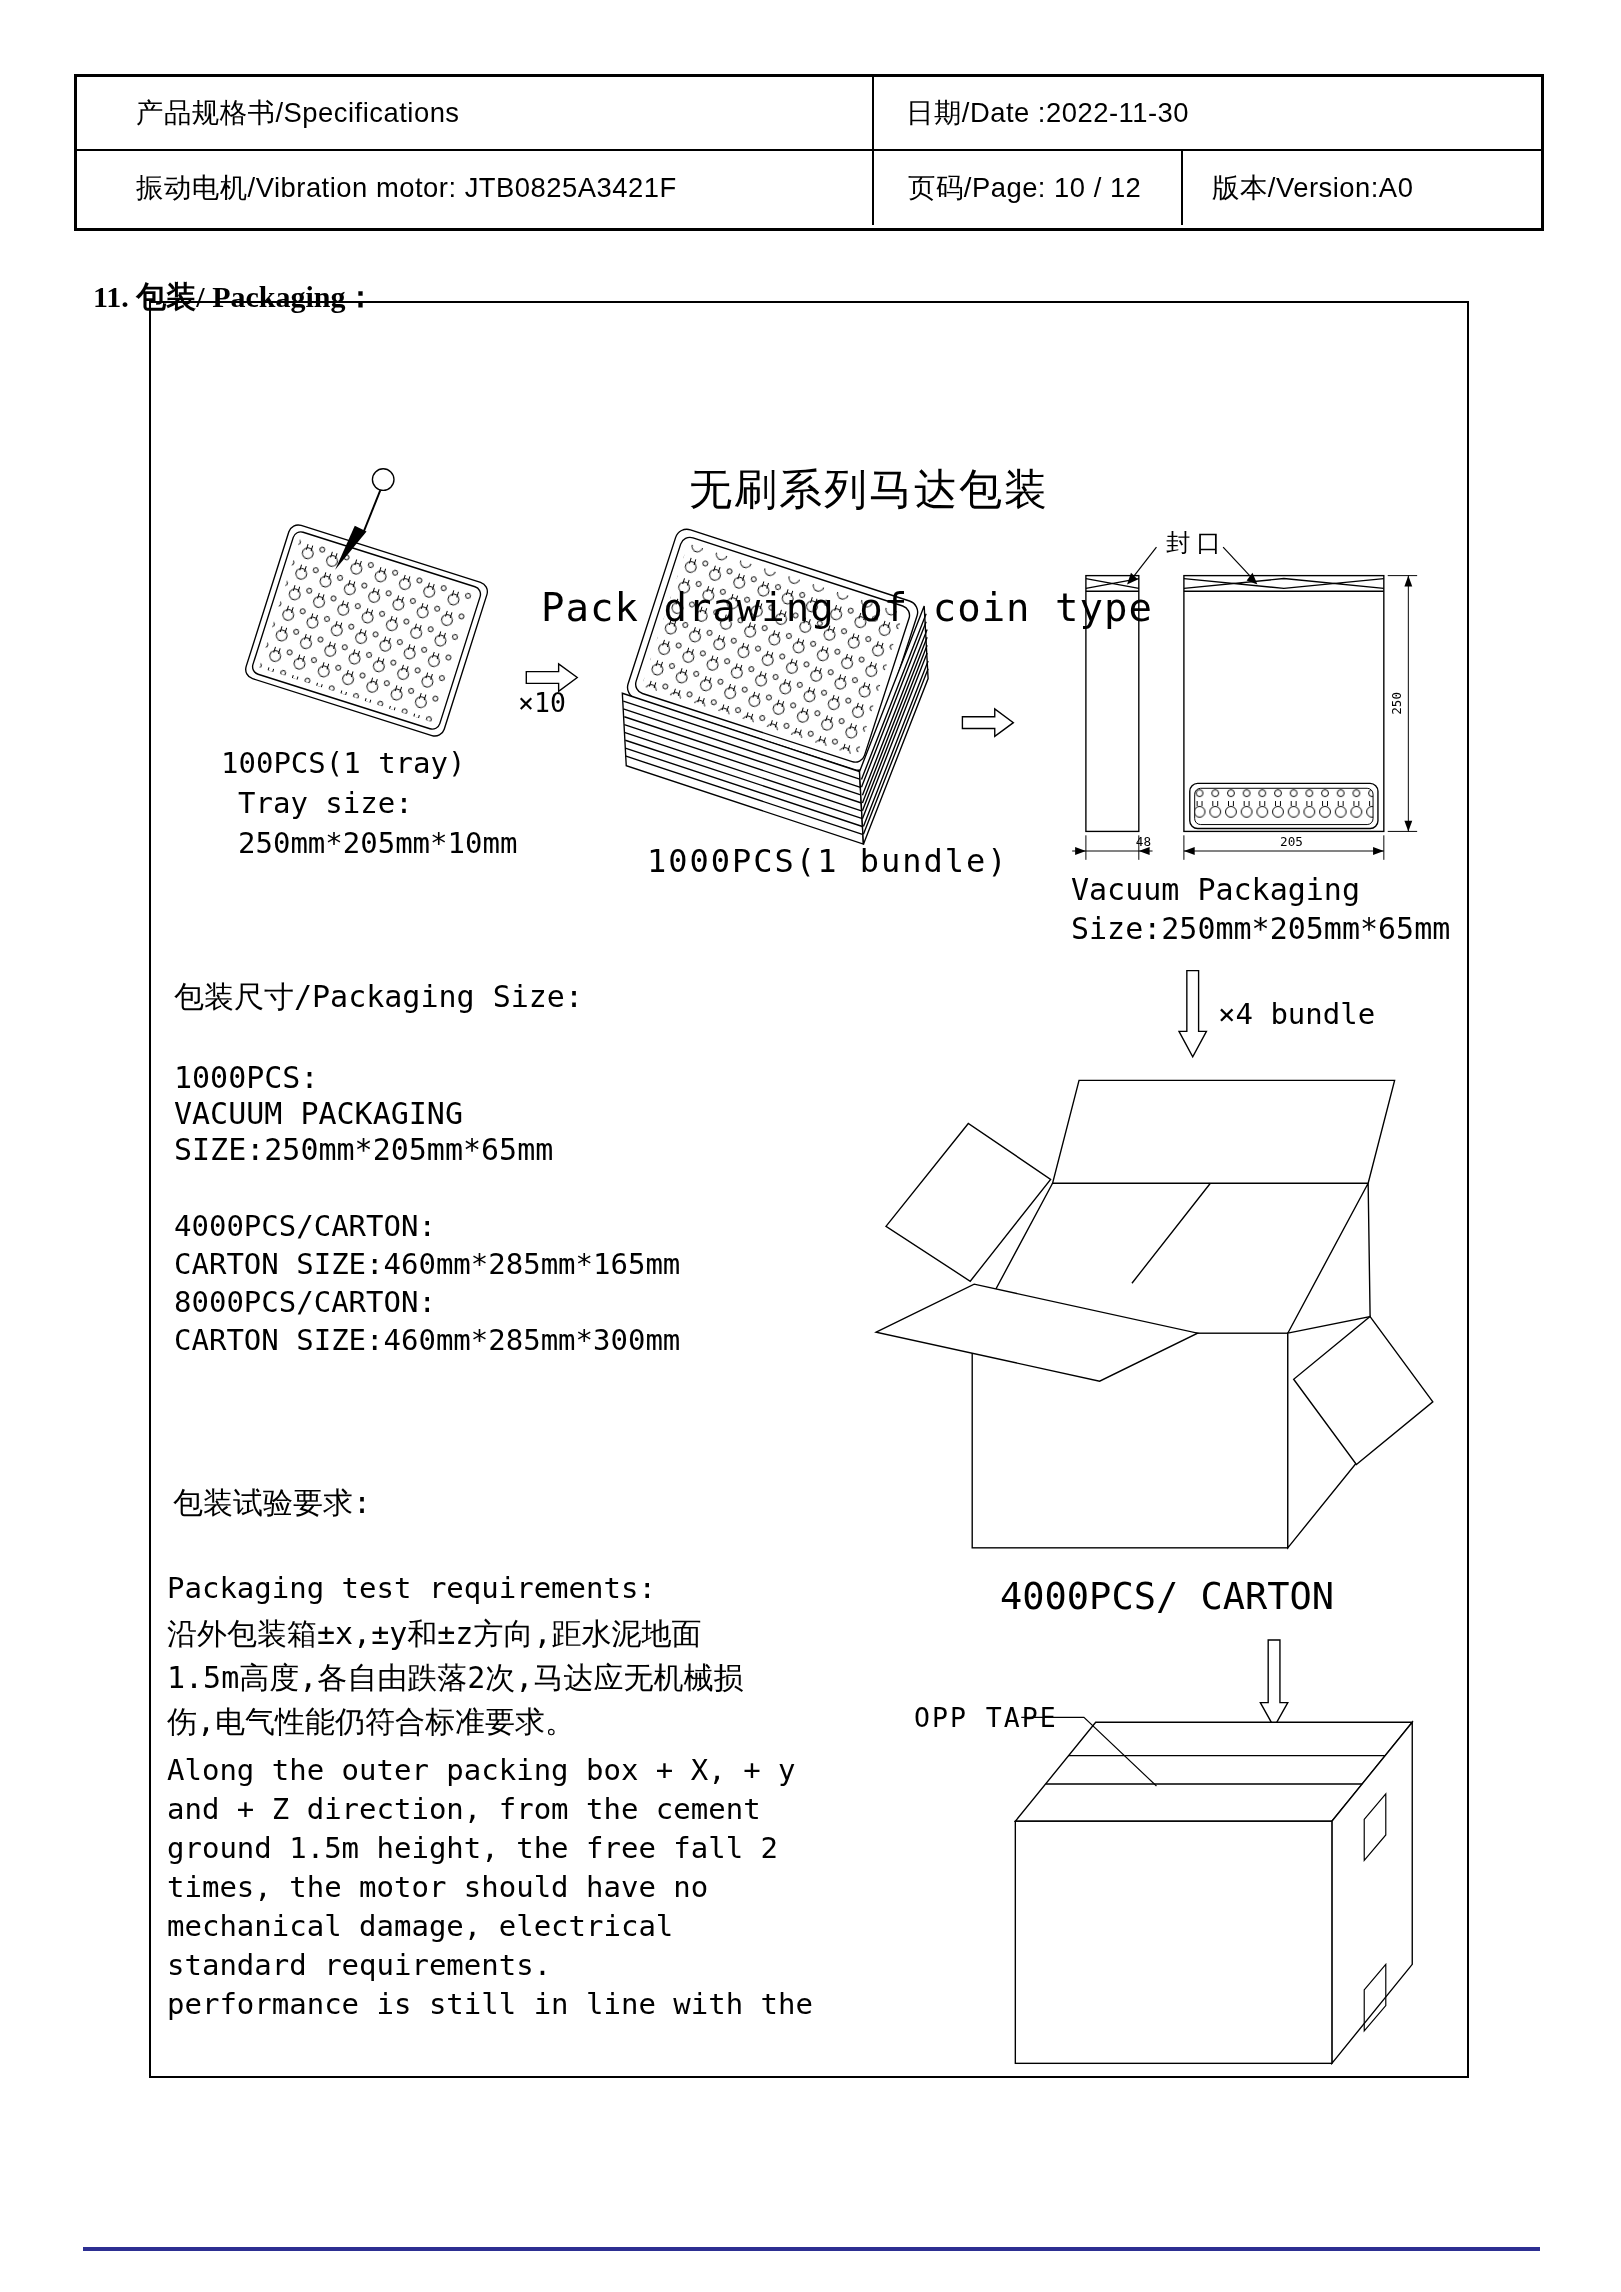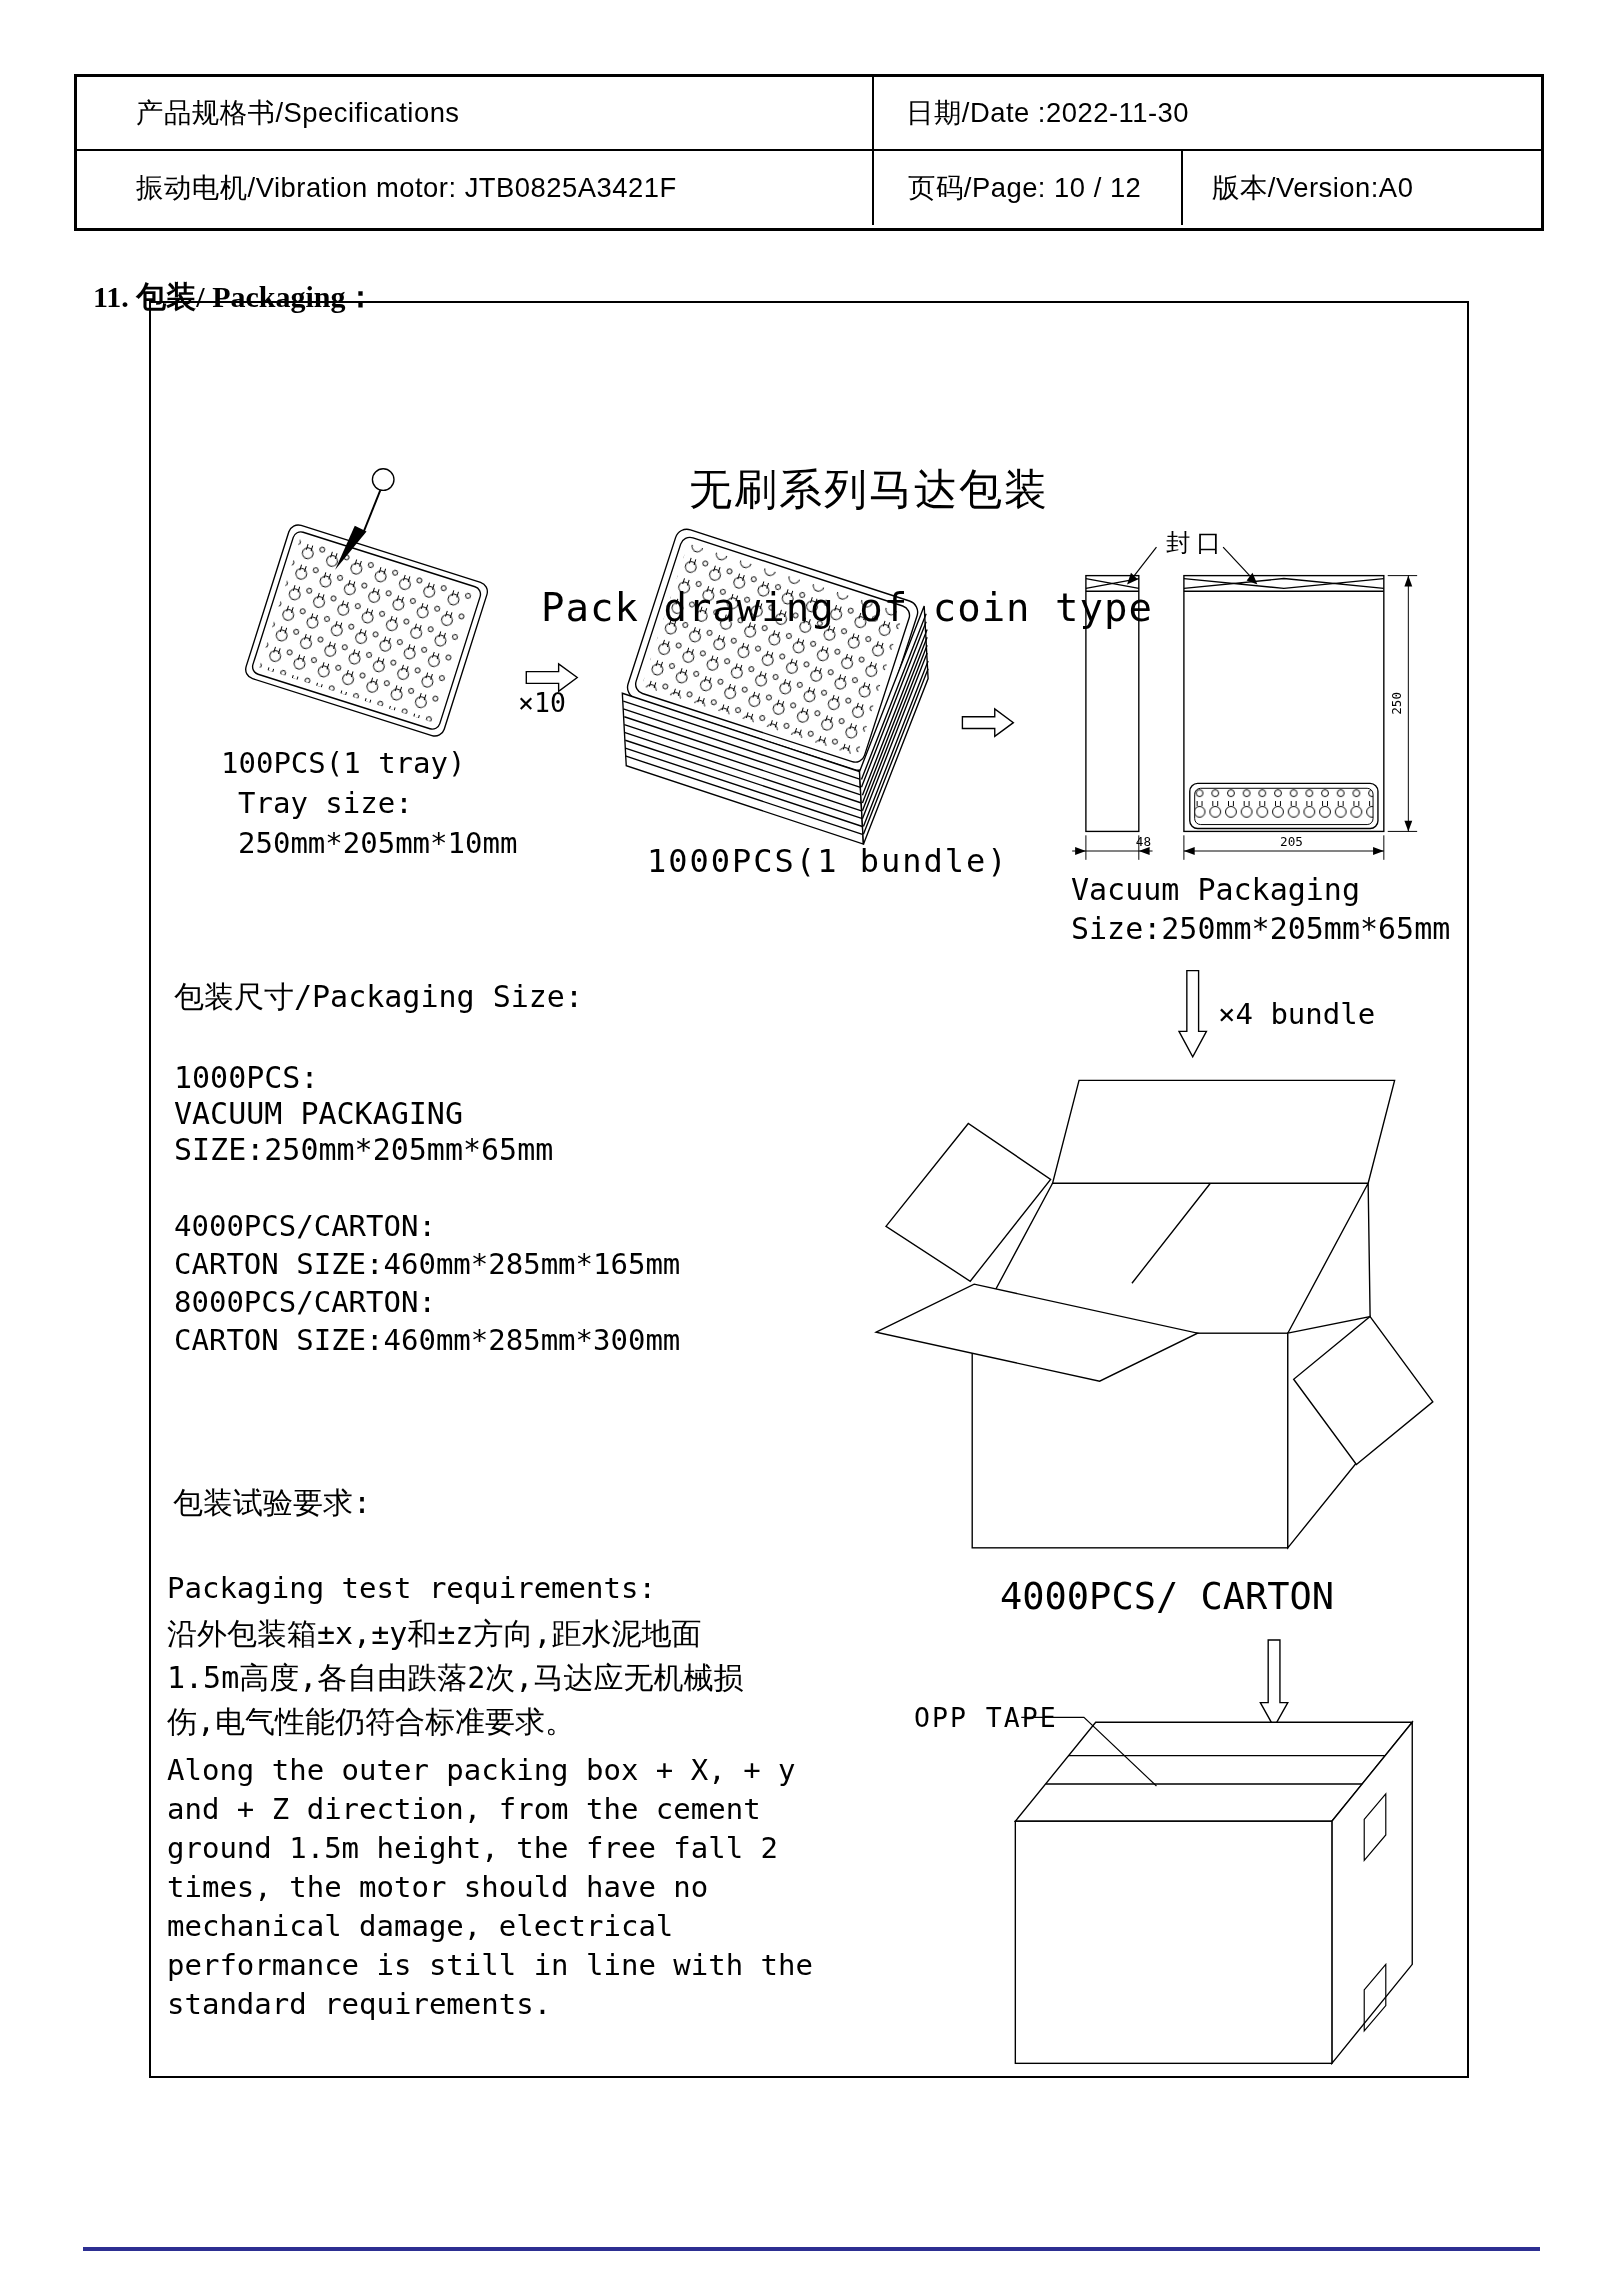--- a/index.html
+++ b/index.html
@@ -199,18 +199,18 @@
 <div class="abs" style="left:167px;top:1572px;">
   <div class="cad t30" style="height:45px;">Packaging test requirements:</div>
   <div class="cad t31" style="height:44px;">沿外包装箱±x,±y和±z方向,距水泥地面</div>
   <div class="cad t31" style="height:44px;">1.5m高度,各自由跌落2次,马达应无机械损</div>
   <div class="cad t31" style="height:49px;">伤,电气性能仍符合标准要求。</div>
   <div class="cad t30" style="height:39px;">Along the outer packing box + X, + y</div>
   <div class="cad t30" style="height:39px;">and + Z direction, from the cement</div>
   <div class="cad t30" style="height:39px;">ground 1.5m height, the free fall 2</div>
   <div class="cad t30" style="height:39px;">times, the motor should have no</div>
   <div class="cad t30" style="height:39px;">mechanical damage, electrical</div>
+  <div class="cad t30" style="height:39px;">standard requirements.</div>
   <div class="cad t30" style="height:39px;">performance is still in line with the</div>
-  <div class="cad t30" style="height:39px;">standard requirements.</div>
 </div>
 
 <div class="abs footer-line" style="background: rgb(45, 47, 146);"></div>
 
 
 </body></html>

